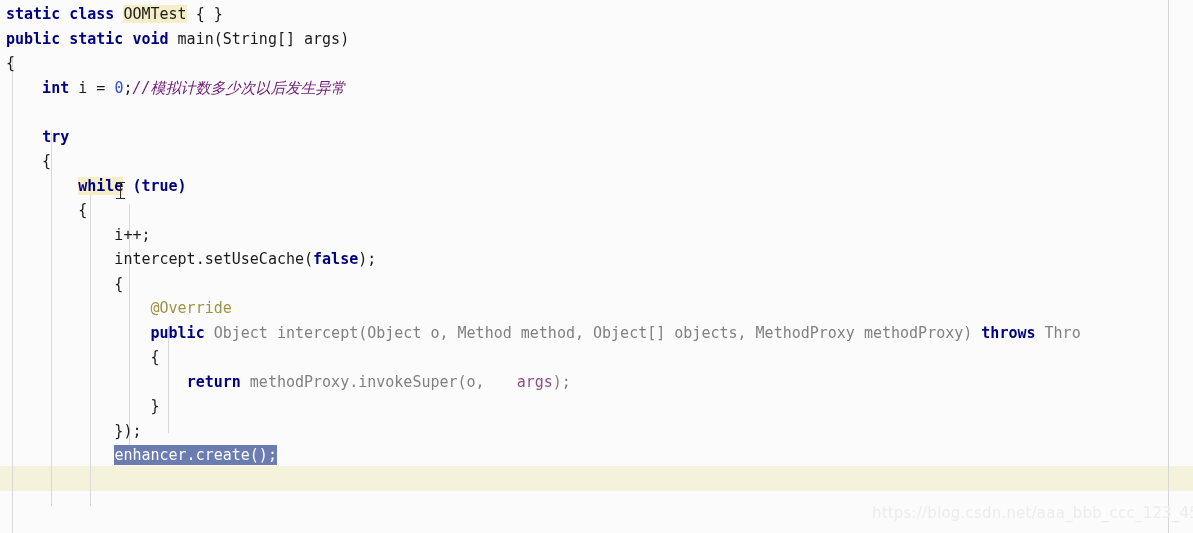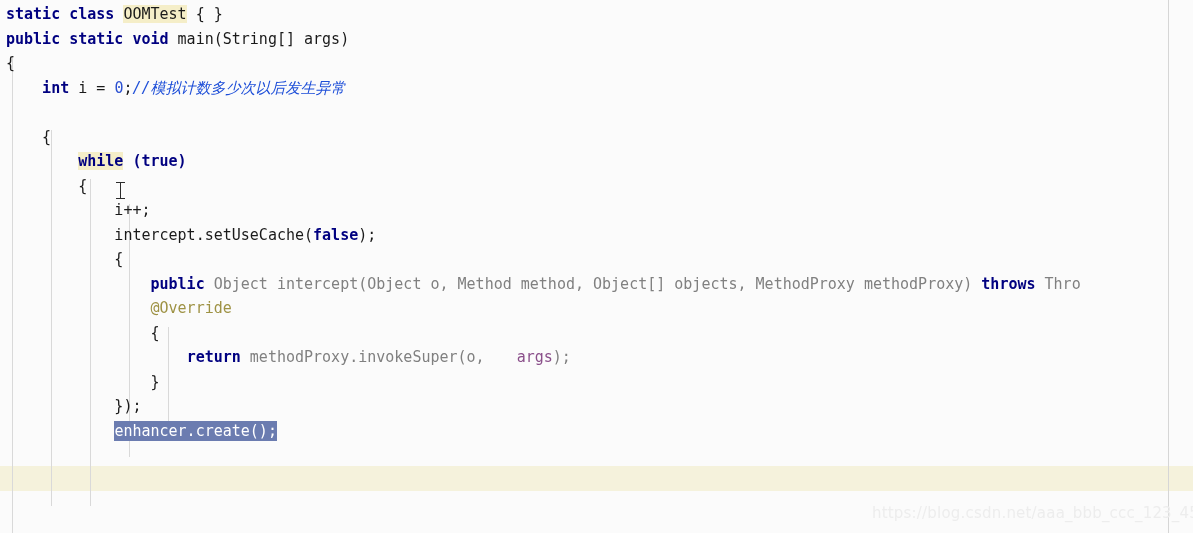--- a/index.html
+++ b/index.html
@@ -63,21 +63,21 @@
     white-space: pre;
     padding-left: 6px;
     box-sizing: border-box;
   }
 
   
   .kw       { color: #000080; font-weight: bold; }
   .plain    { color: #1a1a1a; }
   .dim      { color: #808080; }
   .num      { color: #2a4fd1; }
-  .comment  { color: #1d4ed8; font-style: italic; }
+  .comment  { color: #701a75; font-style: italic; }
   .anno     { color: #9e9244; }
   .param    { color: #8a4f8a; margin-left: 32px; }
   .hl       { background: #f5eec8; }
   .sel      { background: #6b7cb0; color: #ffffff; padding: 1px 0; }
 
   
   .ibeam {
     position: absolute;
     width: 9px;
     height: 17px;
@@ -133,39 +133,40 @@
     <div class="line"><span class="kw">static class </span><span class="plain hl">OOMTest</span><span class="plain"> { }</span></div>
 
     <div class="line"><span class="kw">public static void </span><span class="plain">main(String[] args)</span></div>
 
     <div class="line"><span class="plain">{</span></div>
 
     <div class="line"><span class="kw">    int</span><span class="plain"> i = </span><span class="num">0</span><span class="plain">;</span><span class="comment">//模拟计数多少次以后发生异常</span></div>
 
     <div class="line"><span class="plain"></span></div>
 
+    <div class="line"><span class="plain">    </span><span class="kw">try</span></div>
 
     <div class="line"><span class="plain">    {</span></div>
 
     <div class="line"><span class="plain">        </span><span class="kw hl">while</span><span class="plain"> </span><span class="kw">(true)</span></div>
 
     <div class="line"><span class="plain">        {</span></div>
 
     <div class="line"><span class="plain">            i++;</span></div>
 
 
 
     <div class="line"><span class="plain">            intercept.setUseCache(</span><span class="kw">false</span><span class="plain">);</span></div>
 
 
     <div class="line"><span class="plain">            {</span></div>
 
+    <div class="line"><span class="plain">                </span><span class="anno">@Override</span></div>
+
     <div class="line"><span class="plain">                </span><span class="kw">public</span><span class="dim"> Object intercept(Object o, Method method, Object[] objects, MethodProxy methodProxy) </span><span class="kw">throws</span><span class="dim"> Thro</span></div>
-
-    <div class="line"><span class="plain">                </span><span class="anno">@Override</span></div>
 
     <div class="line"><span class="plain">                {</span></div>
 
     <div class="line"><span class="plain">                    </span><span class="kw">return</span><span class="dim"> methodProxy.invokeSuper(o,</span><span class="param">args</span><span class="dim">);</span></div>
 
     <div class="line"><span class="plain">                }</span></div>
 
     <div class="line"><span class="plain">            });</span></div>
 
     <div class="line"><span class="plain">            </span><span class="sel">enhancer.create();</span></div>

